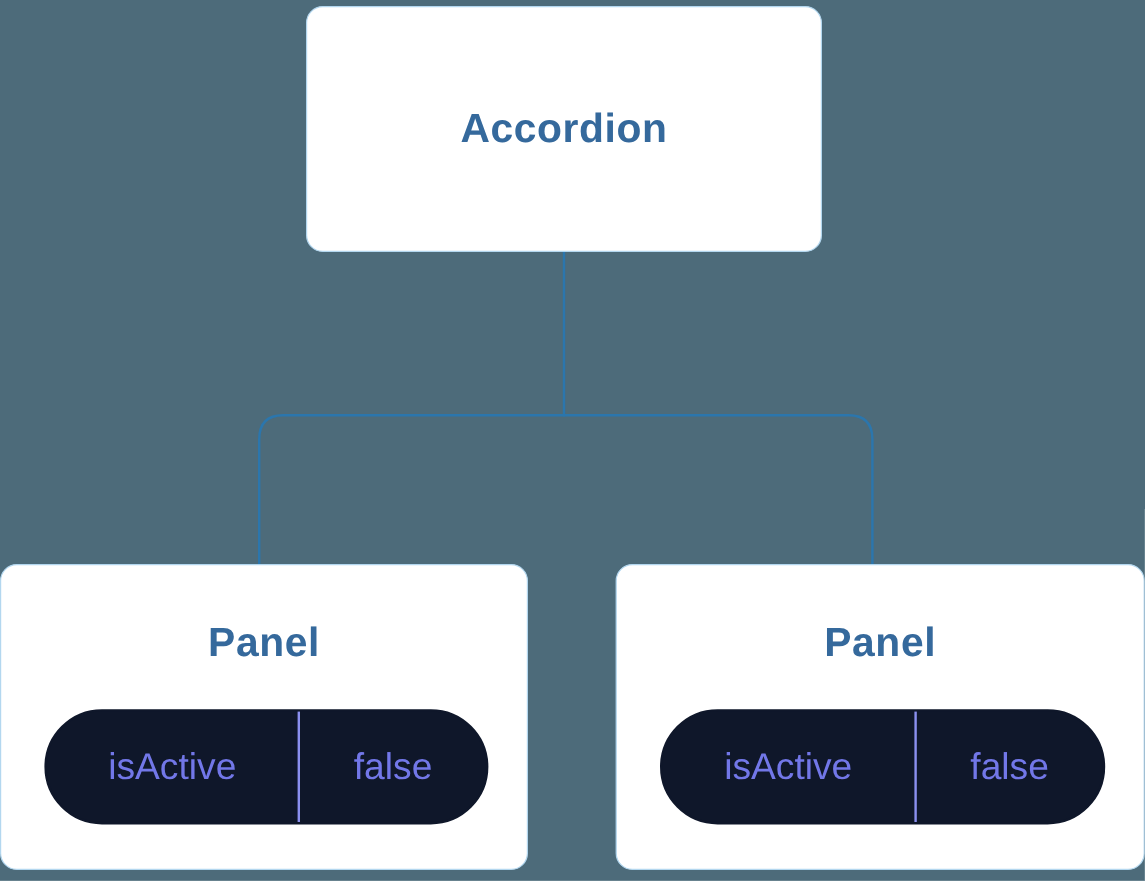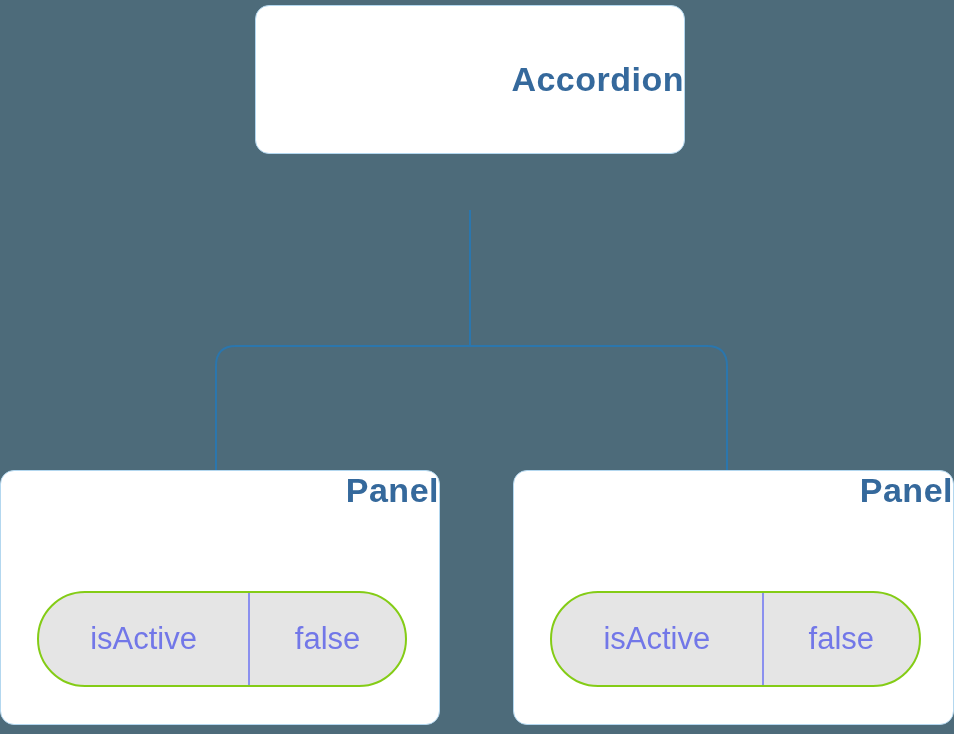--- a/index.html
+++ b/index.html
@@ -24,54 +24,55 @@
   }
   .node {
     position: absolute;
     background: #ffffff;
     border: 1px solid #b3d7ef;
     border-radius: 14px;
     box-sizing: border-box;
   }
   .root-node {
     left: 255px; top: 5px;
-    width: 430px; height: 149px;
+    width: 430px; height: 205px;
     display: flex;
     align-items: center;
-    justify-content: flex-end;
+    justify-content: center;
   }
   .node-title {
     font-size: 34px;
     font-weight: 600;
     color: #35699c;
     letter-spacing: 0.5px;
   }
   .panel-node { top: 470px; width: 440px; height: 255px; }
   .panel-1 { left: 0px; }
   .panel-2 { left: 513px; width: 441px; }
   .panel-title {
-    text-align: right;
+    text-align: center;
+    margin-top: 46px;
     font-size: 34px;
     font-weight: 600;
     color: #35699c;
     letter-spacing: 0.5px;
   }
   .pill {
     position: absolute;
     left: 36px; right: 32px;
     top: 120px; height: 96px;
-    border: 2px solid #84cc16;
+    border: 2px solid #0f172a;
     border-radius: 50px;
     box-sizing: border-box;
     display: flex;
     align-items: stretch;
     color: #7277e8;
     font-size: 31px;
     font-weight: 500;
-    background: #e5e5e5;
+    background: #0f172a;
   }
   .pill-cell {
     display: flex;
     align-items: center;
     justify-content: center;
   }
   .pill-name { flex: 1.35; border-right: 2px solid #8b90ef; }
   .pill-value { flex: 1; text-align: right; }
 </style>
 </head>

